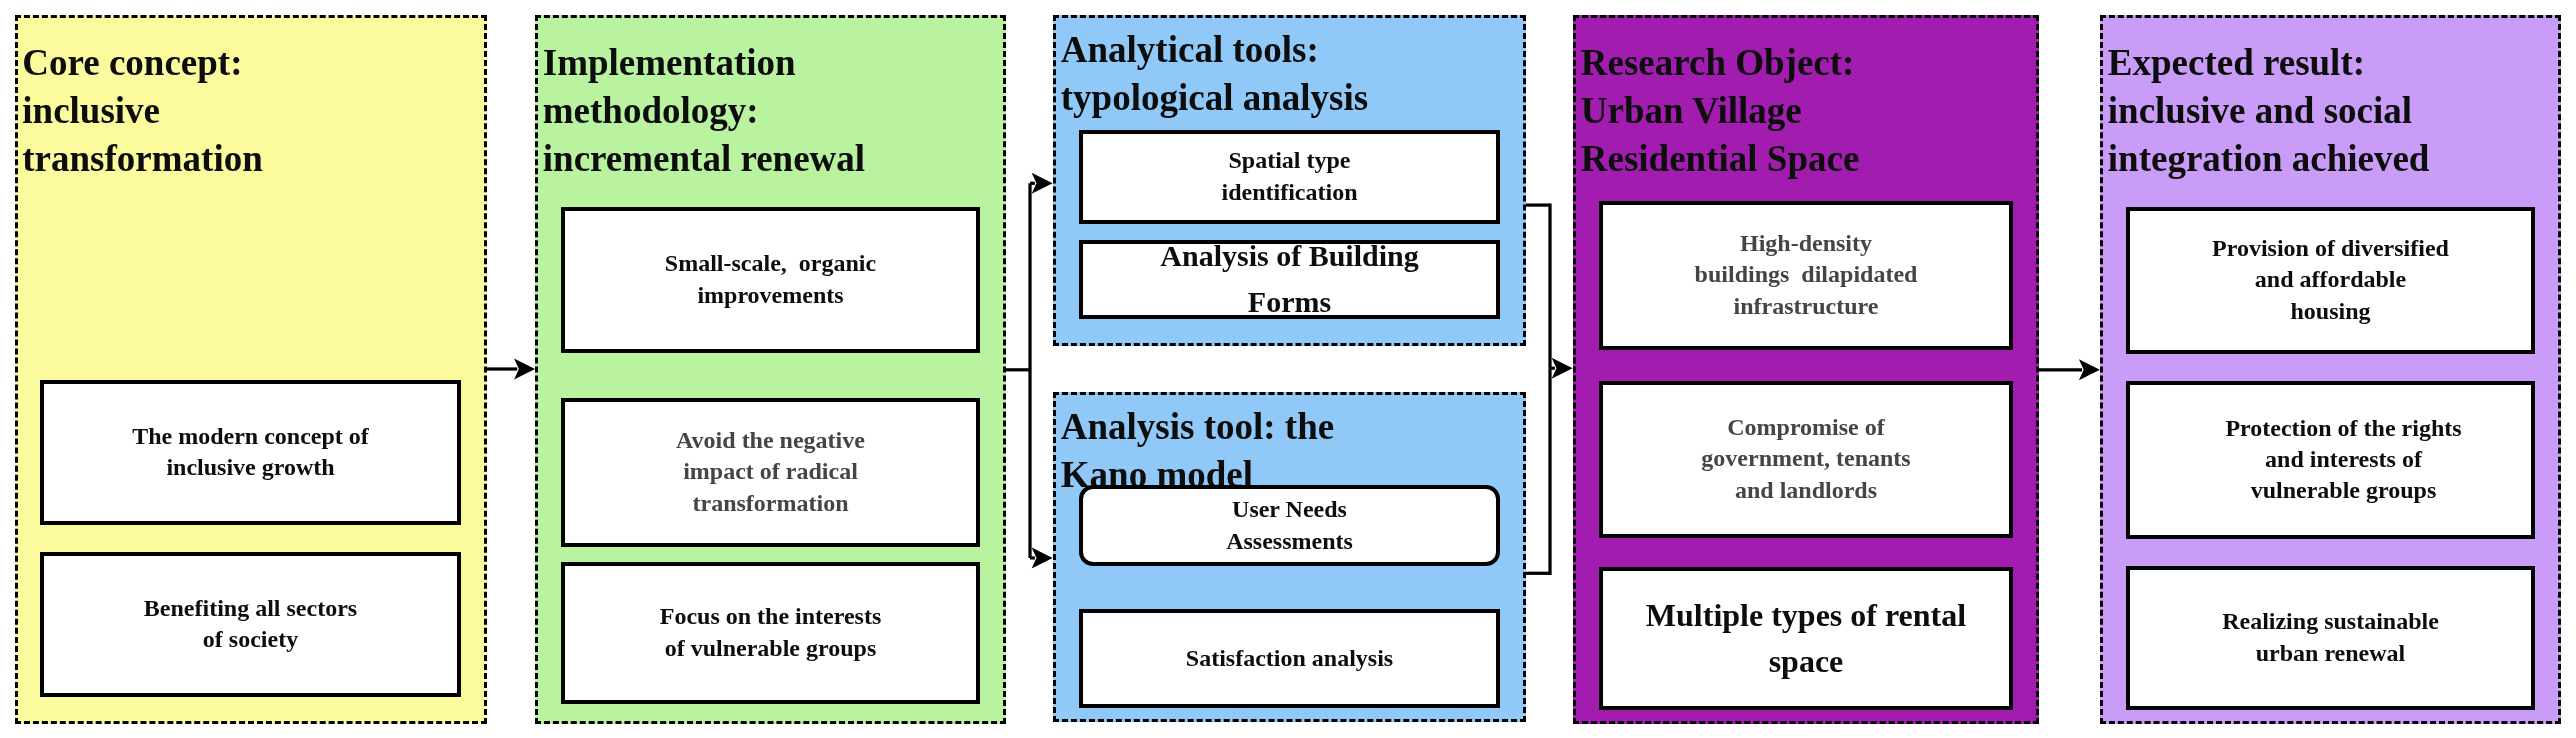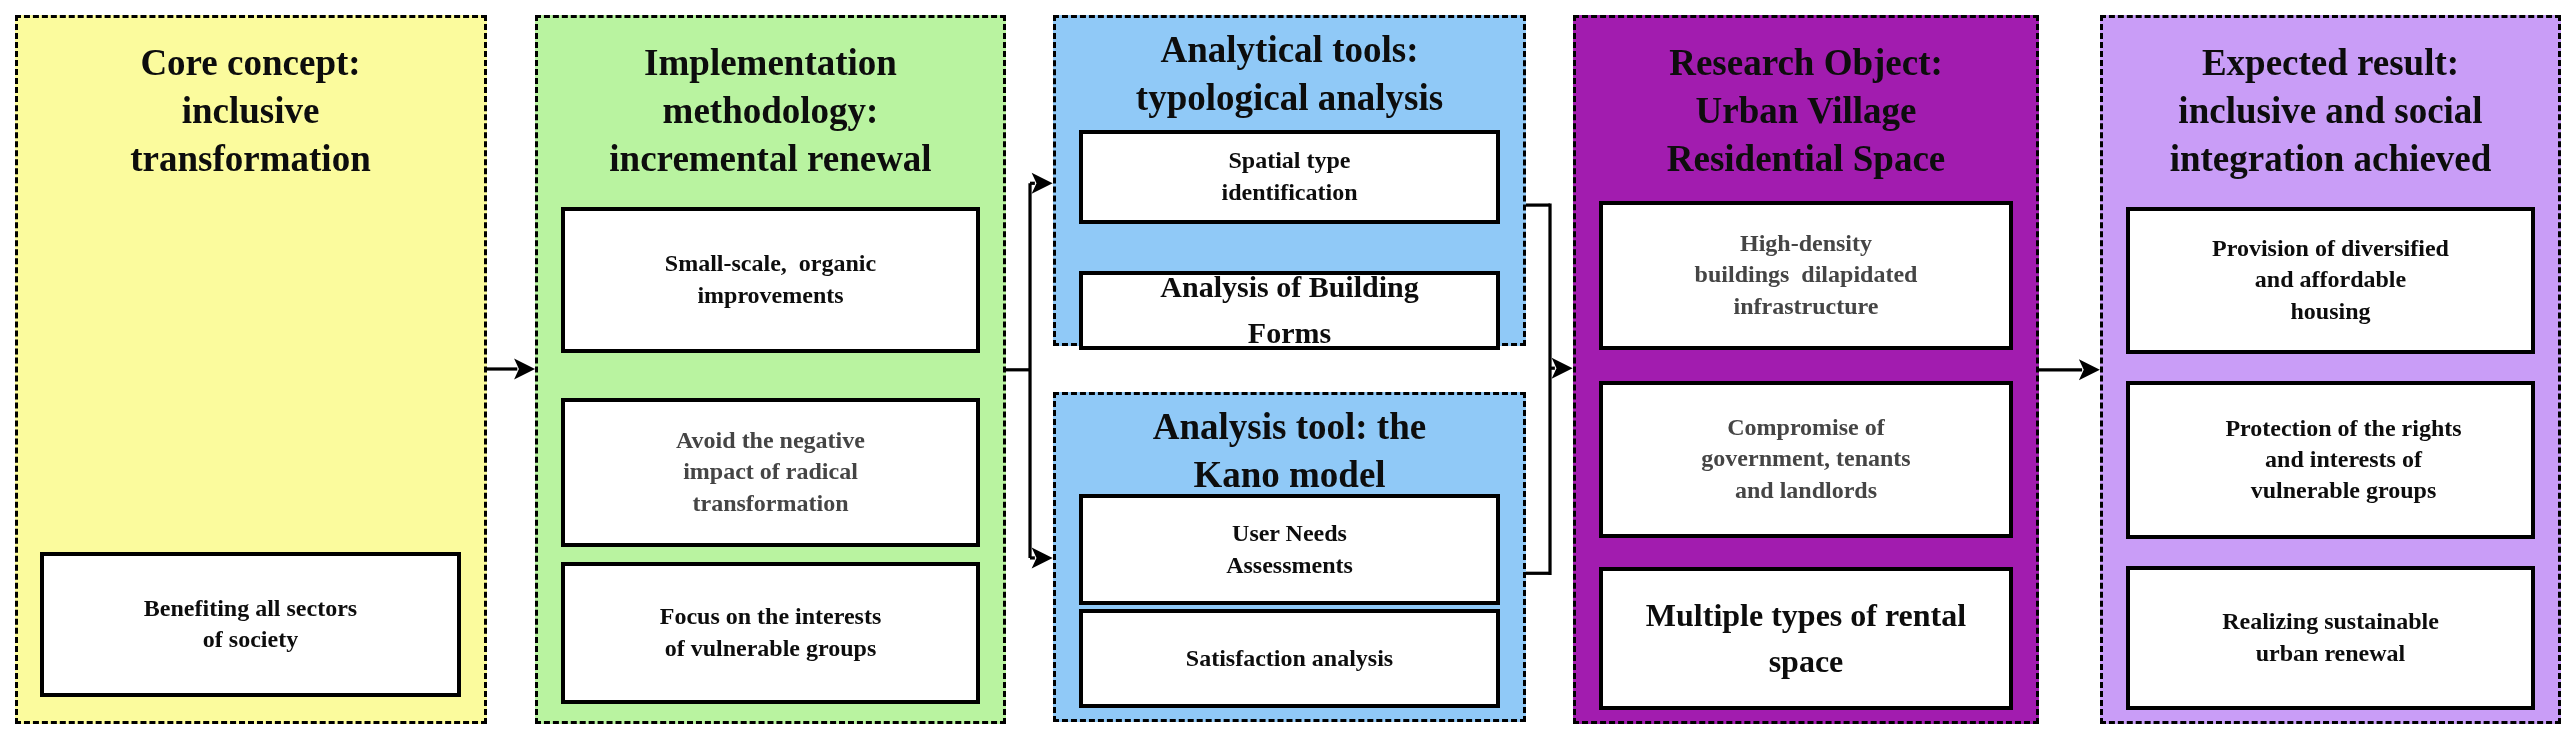--- a/index.html
+++ b/index.html
@@ -17,21 +17,21 @@
     border:3.2px dashed #000;box-sizing:border-box;
   }
   .col-yellow{left:14.5px;width:472px;background:#FBFB9D;}
   .col-green {left:535px;width:471px;background:#B9F3A0;}
   .col-orange{left:1573px;width:466px;background:#a21caf;}
   .col-purple{left:2100px;width:461px;background:#C99DF7;}
   .col-blue-top   {left:1053px;top:14.5px;width:473px;height:331px;background:#90C9F7;}
   .col-blue-bottom{left:1053px;top:392px;width:473px;height:330px;background:#90C9F7;}
 
   .col-title{
-    margin:21px 4.8px 0;text-align:center;
+    margin:21px 4.8px 0;
     font-size:37px;font-weight:bold;line-height:1.3;color:#0d0d0d;
     white-space:pre-line;
   }
   .col-blue-top .col-title,.col-blue-bottom .col-title{margin-top:8px;}
 
   .box{
     position:absolute;left:22.6px;right:22.6px;
     background:#ffffff;border:4px solid #000;box-sizing:border-box;
     display:flex;align-items:center;justify-content:center;
     text-align:center;font-weight:bold;font-size:24px;line-height:1.3;
@@ -44,22 +44,22 @@
   
   .col-yellow .b1{top:189px;height:147px;}
   .col-yellow .b2{top:362px;height:145px;}
   .col-yellow .b3{top:534px;height:145px;}
 
   .col-green .b1{top:189px;height:146px;}
   .col-green .b2{top:380px;height:149px;}
   .col-green .b3{top:544px;height:142px;}
 
   .col-blue-top .b1{top:112px;height:94px;}
-  .col-blue-top .b2{top:222px;height:79px;margin-top:31px;}
-  .col-blue-bottom .b1{top:99px;height:111px;}
+  .col-blue-top .b2{top:222px;height:79px;}
+  .col-blue-bottom .b1{top:90px;height:81px;border-radius:14px;}
   .col-blue-bottom .b2{top:214px;height:99px;}
 
   .col-orange .b1{top:183px;height:149px;}
   .col-orange .b2{top:363px;height:157px;}
   .col-orange .b3{top:549px;height:143px;}
 
   .col-purple .b1{top:189px;height:147px;}
   .col-purple .b2{top:363px;height:158px;padding-left:26px;}
   .col-purple .b3{top:548px;height:144px;}
 </style>
@@ -89,20 +89,22 @@
   <g>
     <line class="ln" x1="2524" y1="458" x2="2578" y2="458"></line>
     <polygon class="head" points="2574,445 2600,458 2574,471 2580,458"></polygon>
   </g>
 </svg>
 
 <section class="col col-yellow">
   <h2 class="col-title">Core concept:
 inclusive
 transformation</h2>
+  <div class="box b2">The modern concept of
+inclusive growth</div>
   <div class="box b3">Benefiting all sectors
 of society</div>
 </section>
 
 <section class="col col-green">
   <h2 class="col-title">Implementation
 methodology:
 incremental renewal</h2>
   <div class="box b1">Small-scale,  organic
 improvements</div>

